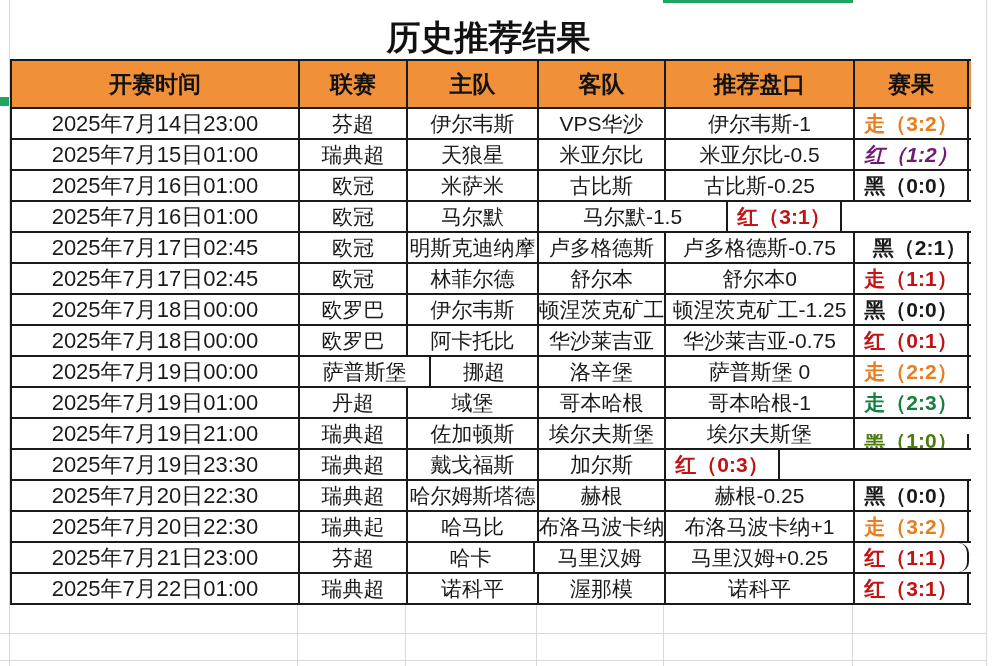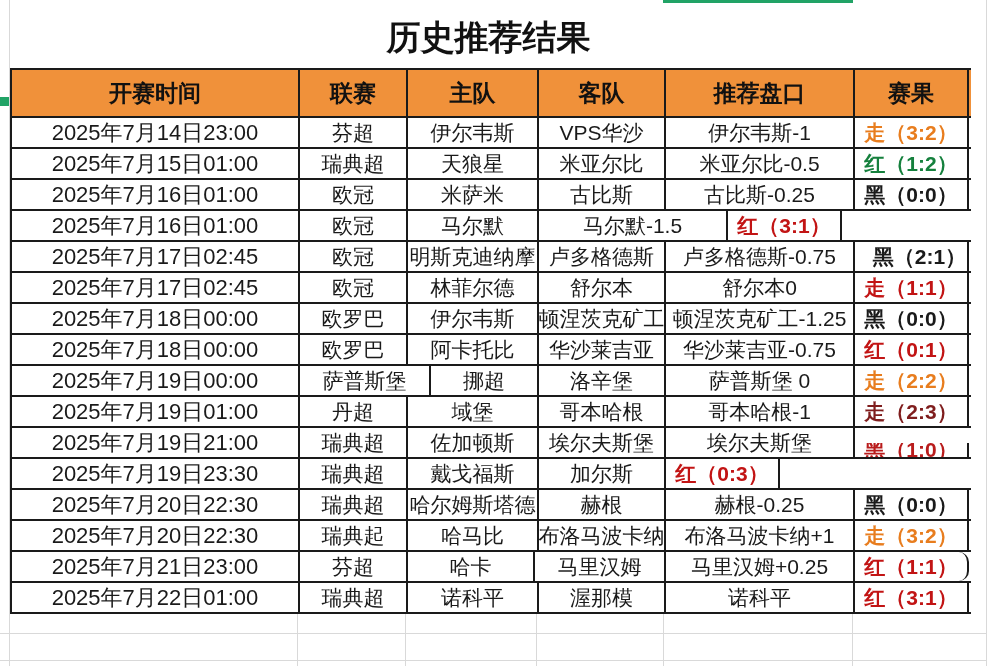--- a/index.html
+++ b/index.html
@@ -15,21 +15,21 @@
   
   .green-top{position:absolute;left:663px;top:0;width:190px;height:3px;}
   .green-left{position:absolute;left:0;top:97px;width:9px;height:9px;}
   
   .title{
     position:absolute;left:10px;top:8px;width:957px;height:56px;line-height:58px;
     text-align:center;font-size:34px;font-weight:bold;color:#111;white-space:nowrap;
   }
   
   .table{
-    position:absolute;left:10px;top:68px;width:959px;
+    position:absolute;left:10px;top:59px;width:959px;
     border-top:2px solid #1a1a1a;border-left:2px solid #1a1a1a;
     background:#fff;
   }
   .thead{display:flex;height:46px;border-bottom:2px solid #1a1a1a;}
   .hcell{
     box-sizing:border-box;border-right:2px solid #1a1a1a;
     display:flex;align-items:center;justify-content:center;
     font-size:23px;font-weight:bold;color:#111;white-space:nowrap;overflow:hidden;
   }
   .trow{display:flex;height:29px;border-bottom:2px solid #1a1a1a;background:#fff;}
@@ -82,21 +82,21 @@
     <div class="cell c-away w-away">VPS华沙</div>
     <div class="cell c-handicap w-handicap">伊尔韦斯-1</div>
     <div class="cell c-result w-result" style="color: rgb(232, 125, 30);">走（3:2）</div>
   </div>
       <div class="trow">
     <div class="cell c-time w-time">2025年7月15日01:00</div>
     <div class="cell c-league w-league">瑞典超</div>
     <div class="cell c-home w-home">天狼星</div>
     <div class="cell c-away w-away">米亚尔比</div>
     <div class="cell c-handicap w-handicap">米亚尔比-0.5</div>
-    <div class="cell c-result w-result" style="color: #15803d;">红（1:2）</div>
+    <div class="cell c-result w-result" style="color: #701a75; font-style: italic;">红（1:2）</div>
   </div>
       <div class="trow">
     <div class="cell c-time w-time">2025年7月16日01:00</div>
     <div class="cell c-league w-league">欧冠</div>
     <div class="cell c-home w-home">米萨米</div>
     <div class="cell c-away w-away">古比斯</div>
     <div class="cell c-handicap w-handicap">古比斯-0.25</div>
     <div class="cell c-result w-result" style="color: rgb(26, 26, 26);">黑（0:0）</div>
   </div>
       <div class="trow">
@@ -145,29 +145,29 @@
     <div class="cell c-away w-away">洛辛堡</div>
     <div class="cell c-handicap w-handicap">萨普斯堡 0</div>
     <div class="cell c-result w-result" style="color: rgb(232, 125, 30);">走（2:2）</div>
   </div>
       <div class="trow">
     <div class="cell c-time w-time">2025年7月19日01:00</div>
     <div class="cell c-league w-league">丹超</div>
     <div class="cell c-home w-home">域堡</div>
     <div class="cell c-away w-away">哥本哈根</div>
     <div class="cell c-handicap w-handicap">哥本哈根-1</div>
-    <div class="cell c-result w-result" style="color: #7f1d1d;">走（2:3）</div>
+    <div class="cell c-result w-result" style="color: #15803d;">走（2:3）</div>
   </div>
       <div class="trow">
     <div class="cell c-time w-time">2025年7月19日21:00</div>
     <div class="cell c-league w-league">瑞典超</div>
     <div class="cell c-home w-home">佐加顿斯</div>
     <div class="cell c-away w-away">埃尔夫斯堡</div>
     <div class="cell c-handicap w-handicap">埃尔夫斯堡</div>
-    <div class="cell c-result w-result" style="color: #b91c1c; margin-top: 15px;">黑（1:0）</div>
+    <div class="cell c-result w-result" style="color: #4d7c0f; margin-top: 15px;">黑（1:0）</div>
   </div>
       <div class="trow">
     <div class="cell c-time w-time">2025年7月19日23:30</div>
     <div class="cell c-league w-league">瑞典超</div>
     <div class="cell c-home w-home">戴戈福斯</div>
     <div class="cell c-away w-away">加尔斯</div>
     <div class="cell c-result w-result" style="color: rgb(194, 20, 20);">红（0:3）</div>
   </div>
       <div class="trow">
     <div class="cell c-time w-time">2025年7月20日22:30</div>

